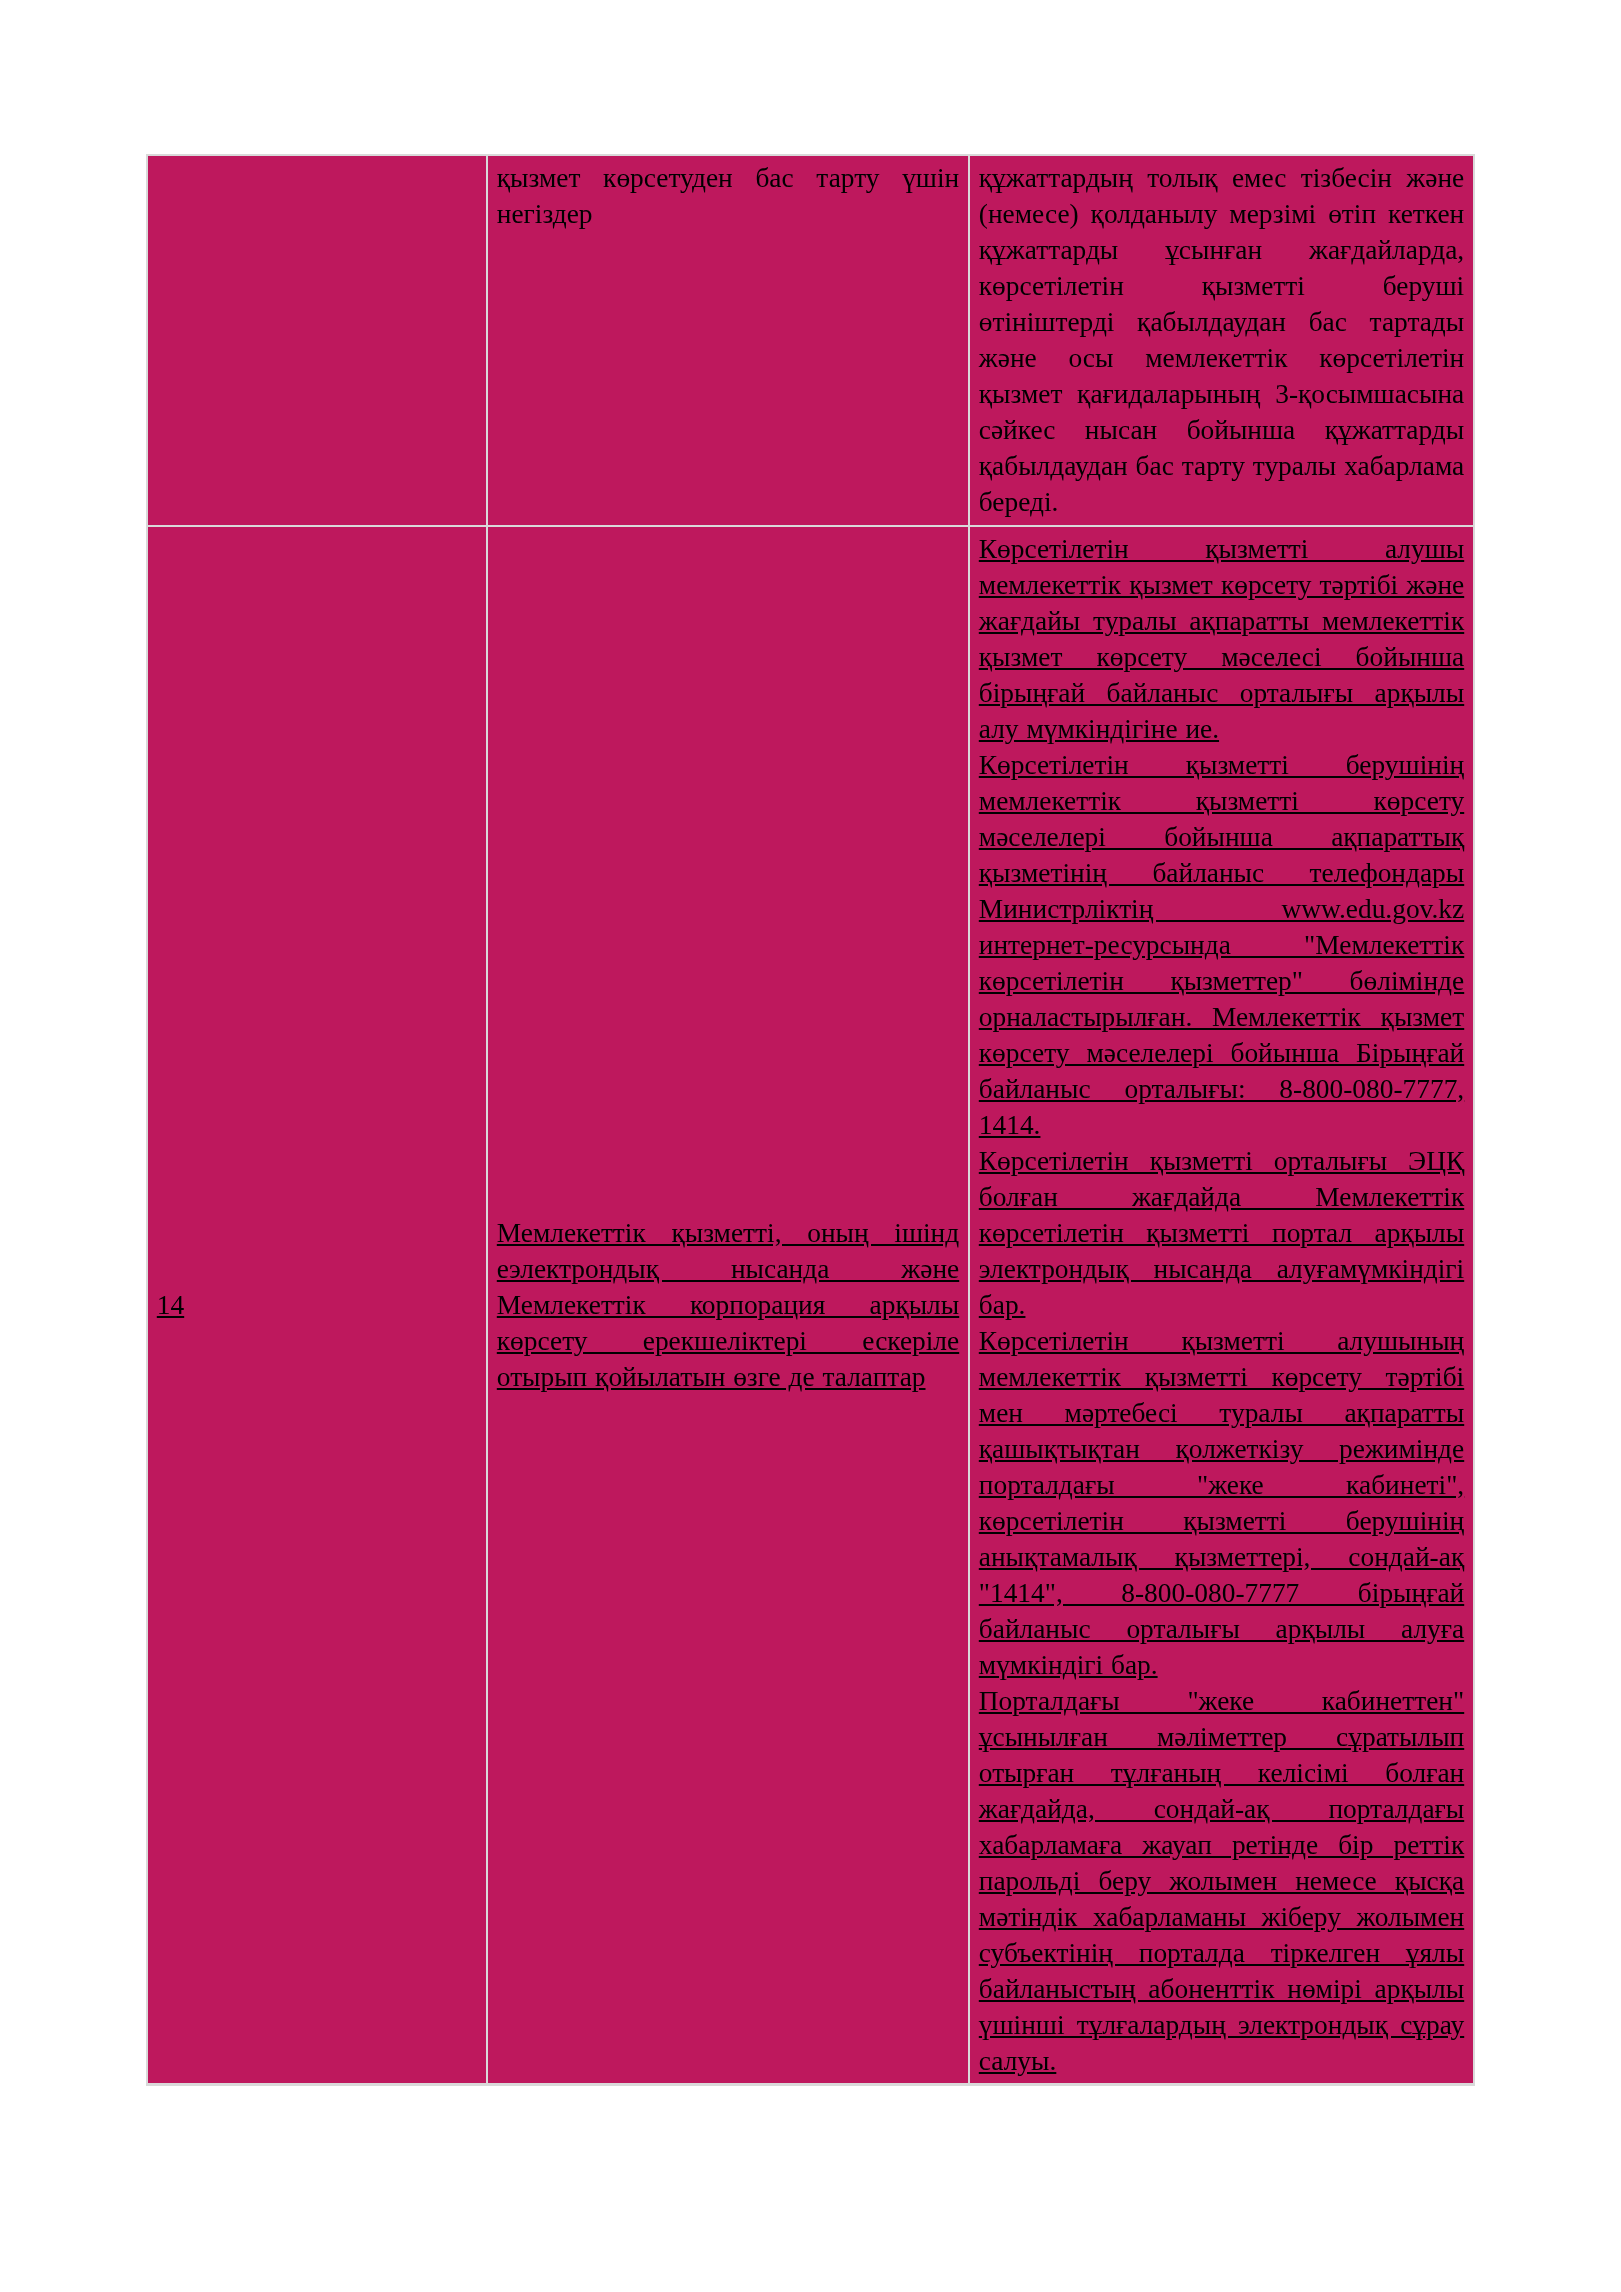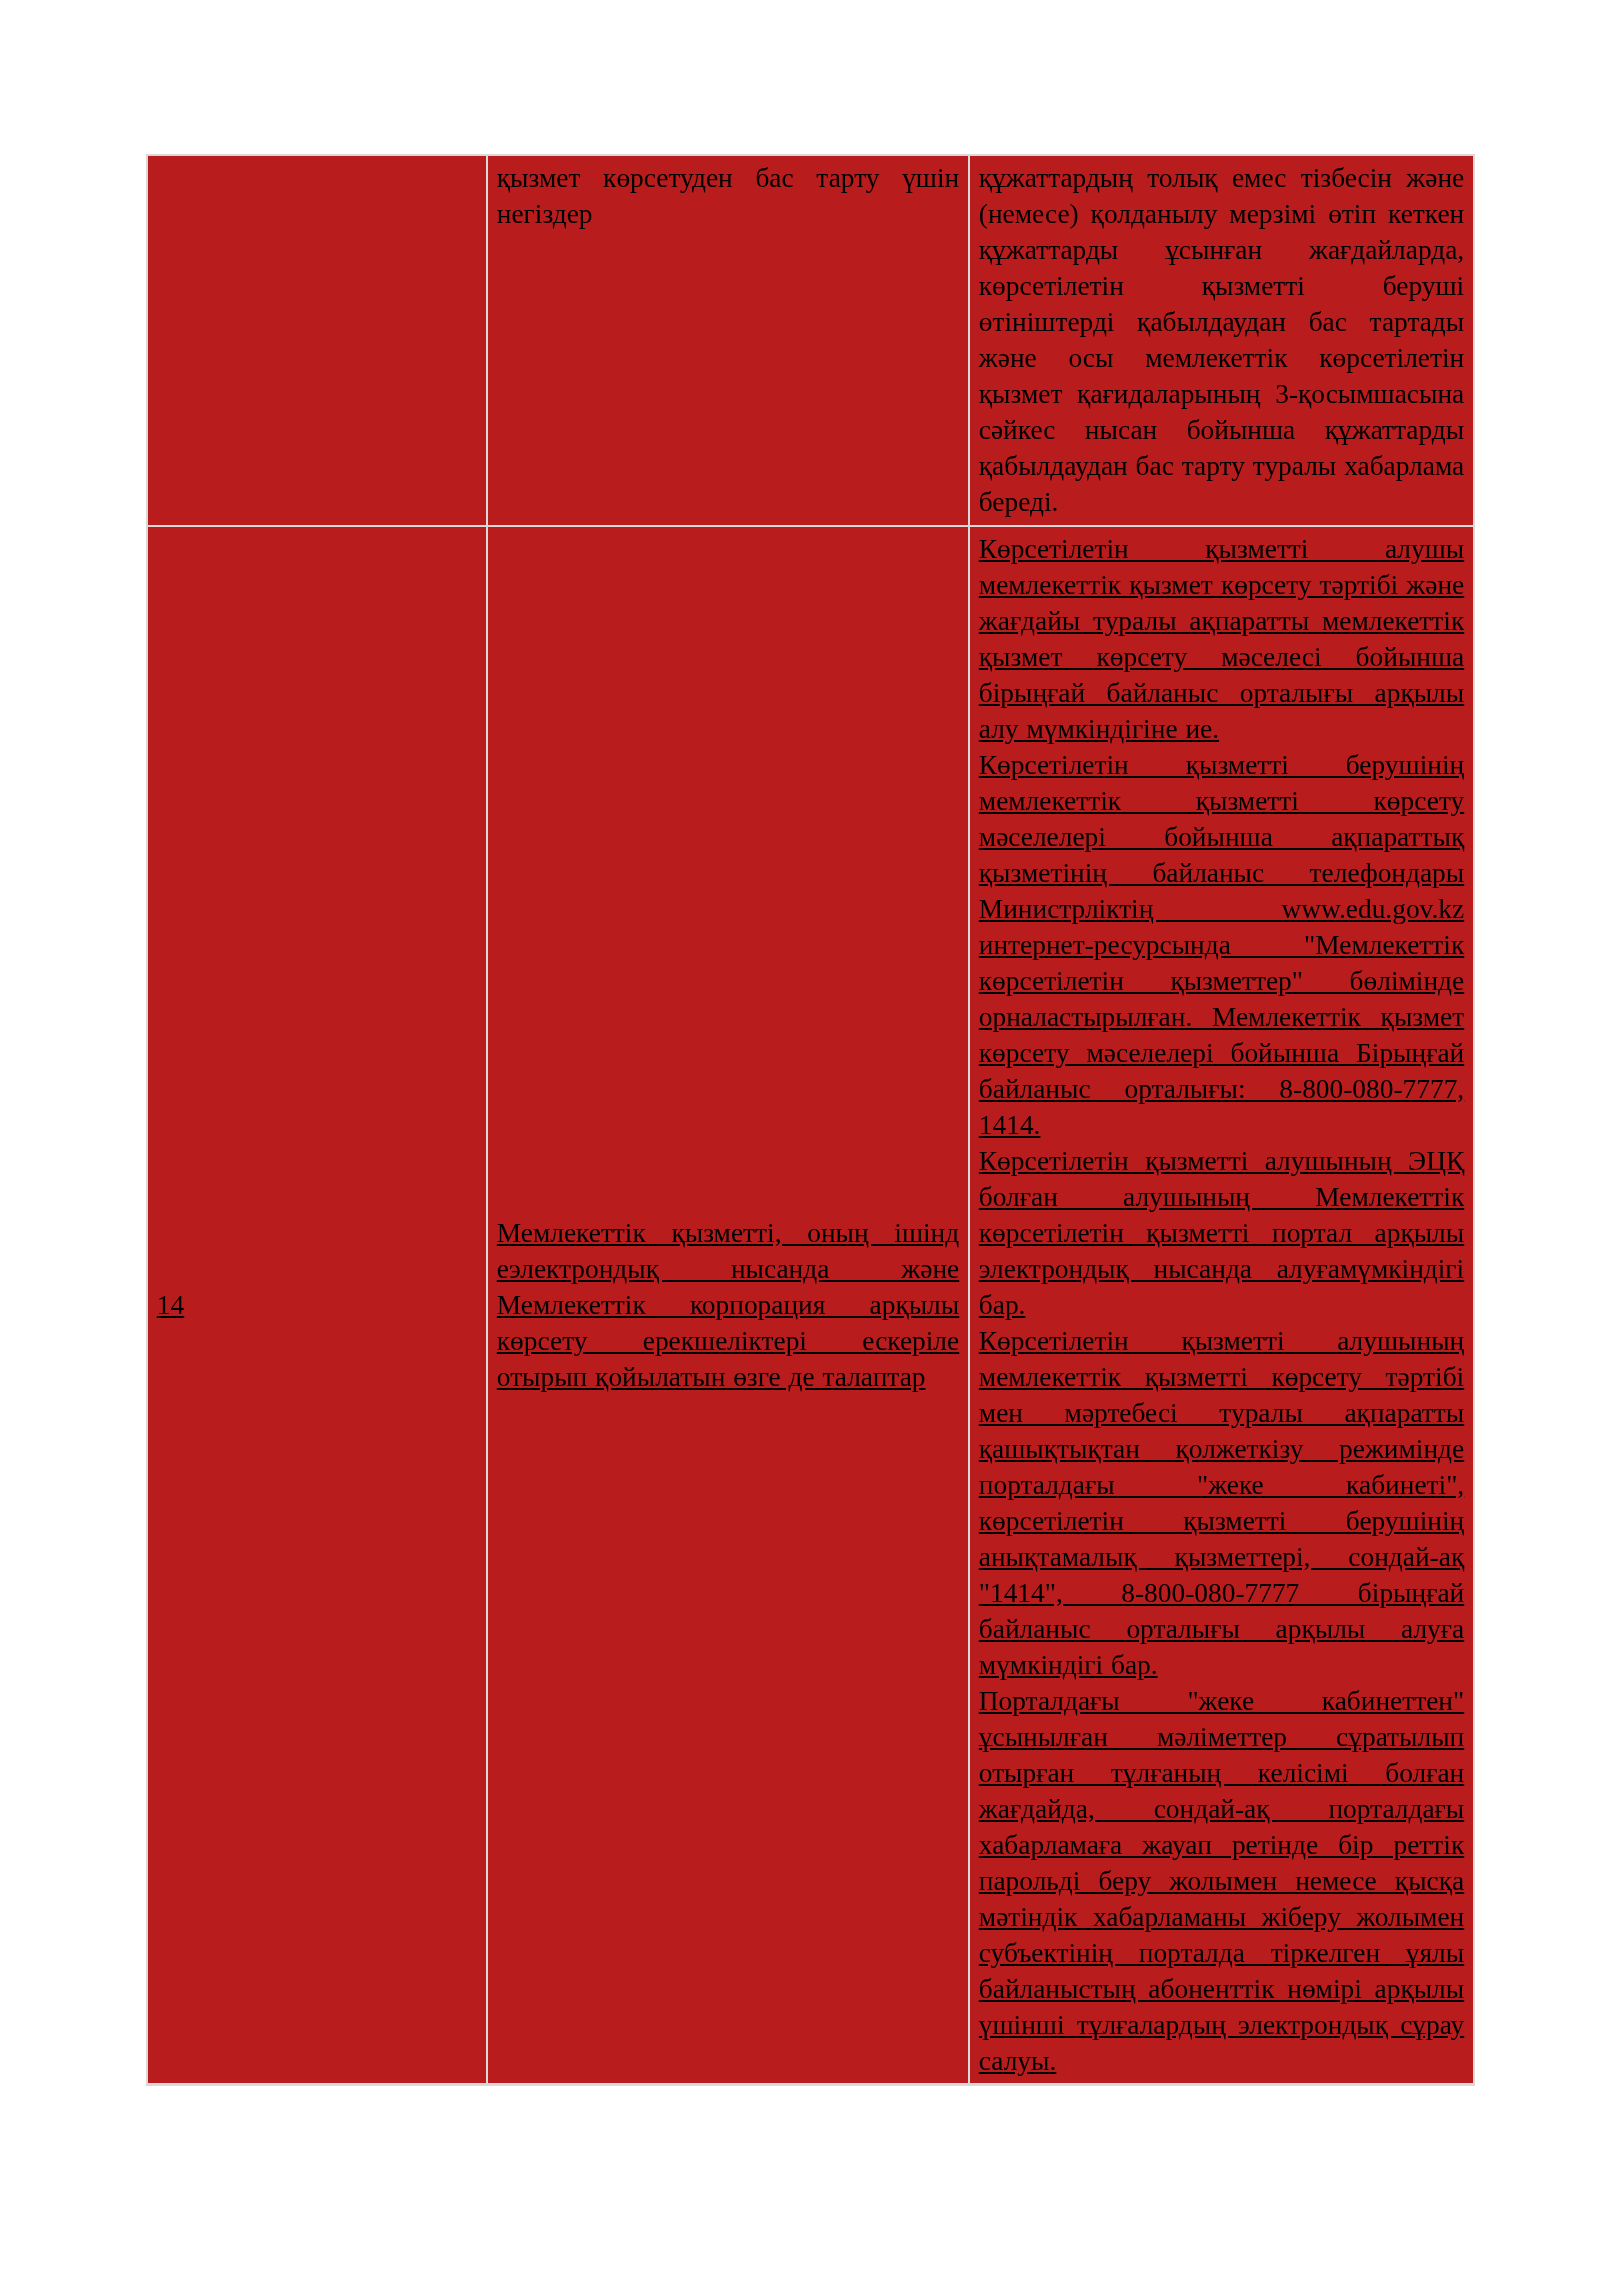--- a/index.html
+++ b/index.html
@@ -24,21 +24,21 @@
     table-layout: fixed;
     font-size: 27.4px;
     line-height: 36px;
   }
   table.doc-table col.c1 { width: 340px; }
   table.doc-table col.c2 { width: 482px; }
   table.doc-table col.c3 { width: 505px; }
   table.doc-table td {
     border: 2px solid #d9d9d9;
     padding: 3.9px 8.8px 3.9px 8.8px;
-    background: #b91c1c;
+    background: #be185d;
     word-spacing: 1px;
     margin-top: 48px;
   }
   table.doc-table tr.row1 td { height: 361px; }
   table.doc-table tr.row2 td { height: 1488px; text-decoration: underline; }
   table.doc-table { border-bottom: 3.9px solid #d9d9d9; }
   td.vtop { vertical-align: top; }
   td.vmid { vertical-align: middle; }
   td.justify { text-align: justify; }
   td p {
@@ -64,21 +64,21 @@
         <td class="vtop">
             <p>құжаттардың толық емес тізбесін және (немесе) қолданылу мерзімі өтіп кеткен құжаттарды ұсынған жағдайларда, көрсетілетін қызметті беруші өтініштерді қабылдаудан бас тартады және осы мемлекеттік көрсетілетін қызмет қағидаларының 3-қосымшасына сәйкес нысан бойынша құжаттарды қабылдаудан бас тарту туралы хабарлама береді.</p>
           </td>
       </tr>
       <tr class="row2">
         <td class="vmid">14</td>
         <td class="vmid justify">Мемлекеттік қызметті, оның ішінд еэлектрондық нысанда және Мемлекеттік корпорация арқылы көрсету ерекшеліктері ескеріле отырып қойылатын өзге де талаптар</td>
         <td class="vtop">
             <p>Көрсетілетін қызметті алушы мемлекеттік қызмет көрсету тәртібі және жағдайы туралы ақпаратты мемлекеттік қызмет көрсету мәселесі бойынша бірыңғай байланыс орталығы арқылы алу мүмкіндігіне ие.</p>
             <p>Көрсетілетін қызметті берушінің мемлекеттік қызметті көрсету мәселелері бойынша ақпараттық қызметінің байланыс телефондары Министрліктің www.edu.gov.kz интернет-ресурсында "Мемлекеттік көрсетілетін қызметтер" бөлімінде орналастырылған. Мемлекеттік қызмет көрсету мәселелері бойынша Бірыңғай байланыс орталығы: 8-800-080-7777, 1414.</p>
-            <p>Көрсетілетін қызметті алушының ЭЦҚ болған алушының Мемлекеттік көрсетілетін қызметті портал арқылы электрондық нысанда алуғамүмкіндігі бар.</p>
+            <p>Көрсетілетін қызметті орталығы ЭЦҚ болған жағдайда Мемлекеттік көрсетілетін қызметті портал арқылы электрондық нысанда алуғамүмкіндігі бар.</p>
             <p>Көрсетілетін қызметті алушының мемлекеттік қызметті көрсету тәртібі мен мәртебесі туралы ақпаратты қашықтықтан қолжеткізу режимінде порталдағы "жеке кабинеті", көрсетілетін қызметті берушінің анықтамалық қызметтері, сондай-ақ "1414", 8-800-080-7777 бірыңғай байланыс орталығы арқылы алуға мүмкіндігі бар.</p>
             <p>Порталдағы "жеке кабинеттен" ұсынылған мәліметтер сұратылып отырған тұлғаның келісімі болған жағдайда, сондай-ақ порталдағы хабарламаға жауап ретінде бір реттік парольді беру жолымен немесе қысқа мәтіндік хабарламаны жіберу жолымен субъектінің порталда тіркелген ұялы байланыстың абоненттік нөмірі арқылы үшінші тұлғалардың электрондық сұрау салуы.</p>
           </td>
       </tr>
     </tbody>
   </table>
 </div>
 
 
 </body></html>

